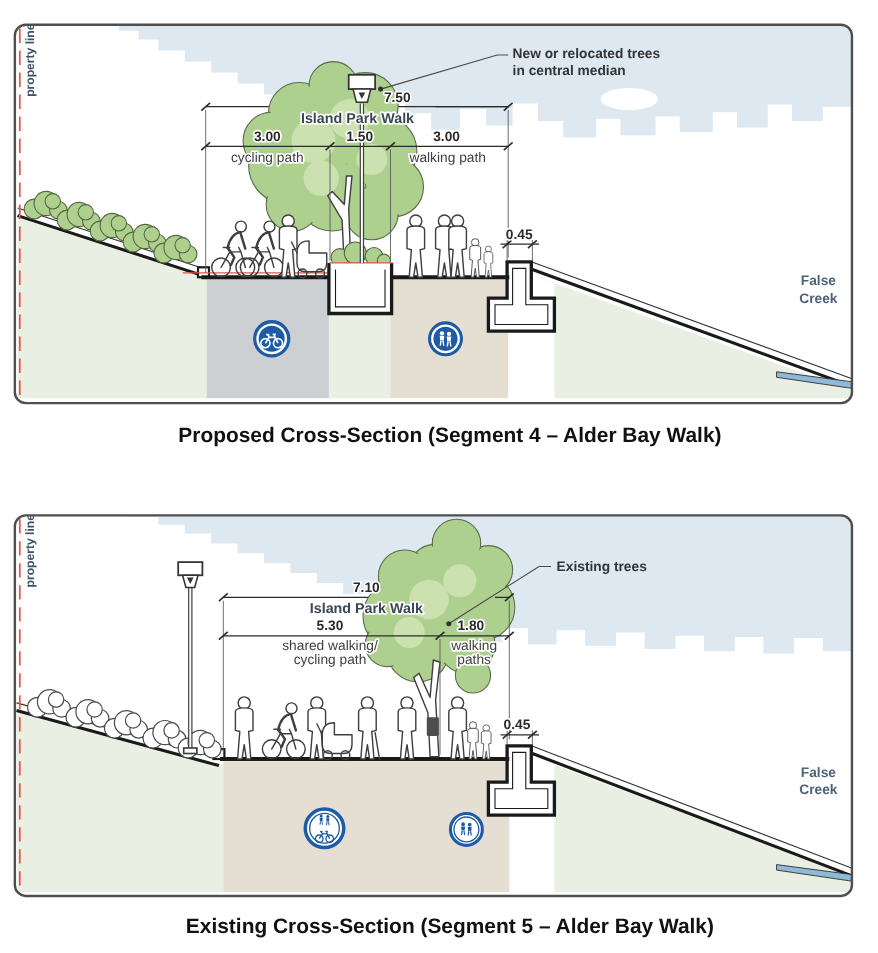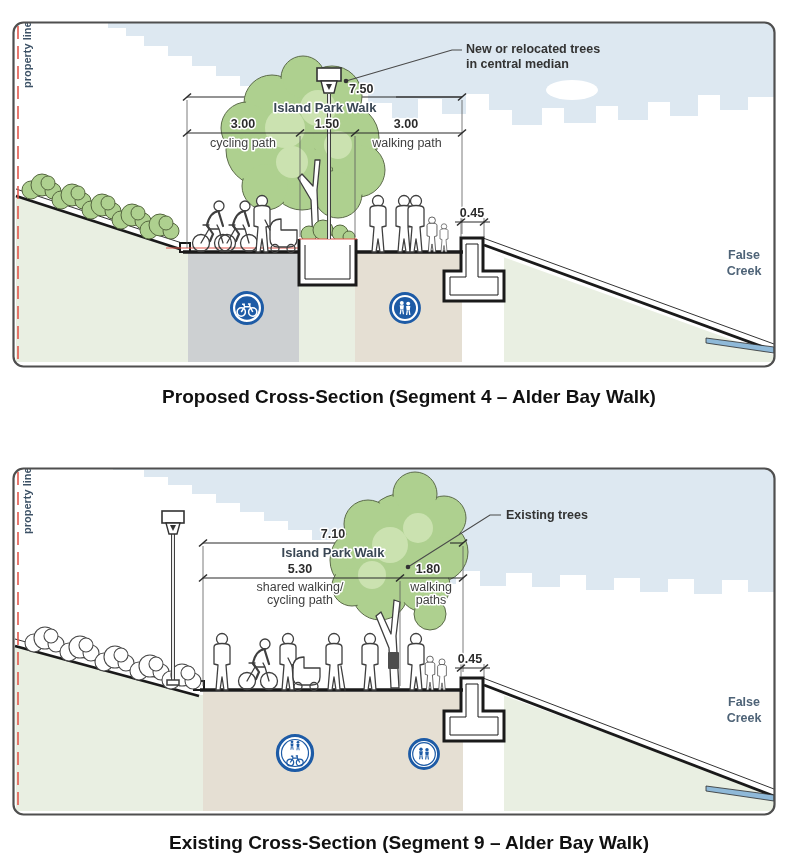--- a/index.html
+++ b/index.html
@@ -449,15 +449,15 @@
     <text class="dimlab halo mid" x="431" y="591">walking</text>
     <text class="dimlab halo mid" x="431" y="604">paths</text>
     <text class="dimnum halo mid" x="470" y="663">0.45</text>
     <text class="note" x="506" y="519">Existing trees</text>
     <text class="water-label" x="744" y="706">False</text>
     <text class="water-label" x="744" y="722">Creek</text>
   </g>
   <rect class="border" x="13.5" y="468.5" width="761" height="346" rx="10"></rect>
 </svg>
 
-<div class="caption-row short">Existing Cross-Section (Segment 9 – Alder Bay Walk)</div>
+<div class="caption-row short">Existing Cross-Section (Segment 5 – Alder Bay Walk)</div>
 
 </div>
 
 </body></html>

